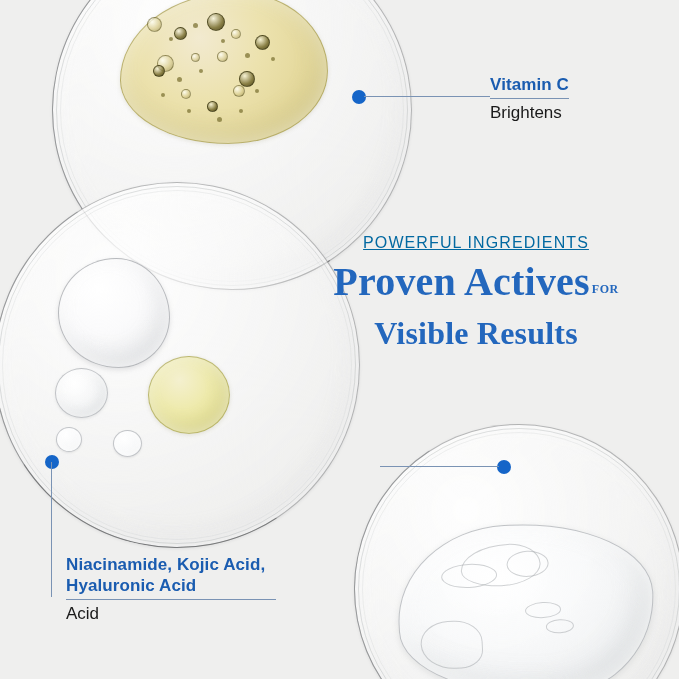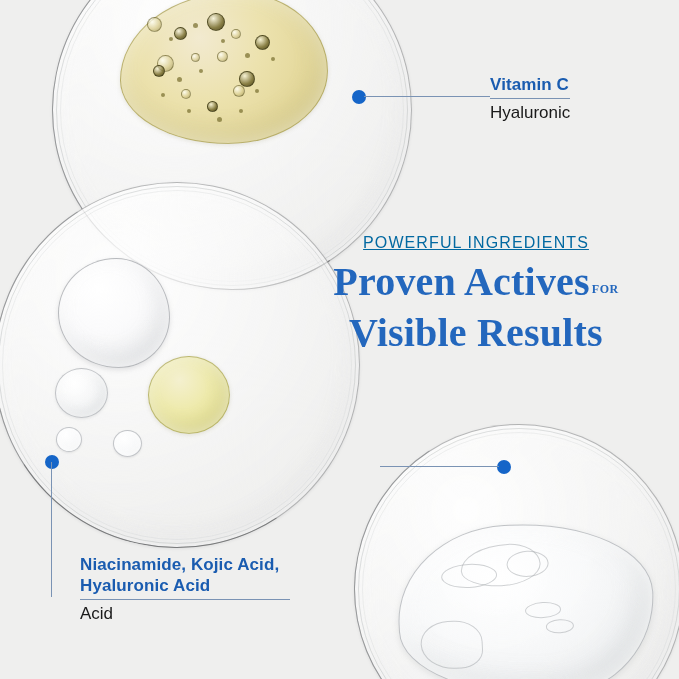--- a/index.html
+++ b/index.html
@@ -204,21 +204,21 @@
   #callout-vitc { left: 490px; top: 74px; }
   #vitc-dot  { left: 352px; top: 90px; }
   #vitc-line { left: 364px; top: 96px; width: 126px; height: 1px; }
 
   
   #callout-poly { left: 278px; top: 444px; }
   #poly-dot  { left: 497px; top: 460px; }
   #poly-line { left: 380px; top: 466px; width: 119px; height: 1px; }
 
   
-  #callout-niac { left: 80px; top: 554px; }
+  #callout-niac { left: 66px; top: 554px; }
   #niac-dot  { left: 45px; top: 455px; }
   #niac-line-v { left: 51px; top: 462px; width: 1px; height: 135px; }
 
   
   #headline { position: absolute; left: 306px; top: 232px; width: 340px; text-align: center; }
   #eyebrow {
     color: #0369a1;
     font-size: 16px;
     letter-spacing: 1.1px;
     line-height: 22px;
@@ -230,21 +230,21 @@
     font-weight: bold;
     letter-spacing: 0.2px;
   }
   #hl-line1 { font-size: 40px; line-height: 44px; margin-top: 6px; }
   #hl-for {
     font-size: 12px;
     letter-spacing: 0.5px;
     vertical-align: 2px;
     margin-left: 2px;
   }
-  #hl-line2 { font-size: 40px; line-height: 44px; text-align: center; }
+  #hl-line2 { font-size: 32px; line-height: 44px; text-align: center; }
 </style>
 </head>
 <body>
 
 <div id="stage">
 
   <div class="dish dish-glass" id="dish-top">
     <div class="dish-shadow"></div>
     <div class="dish-rim"></div>
     <div class="dish-rim2"></div>
@@ -300,21 +300,21 @@
     <div class="gel-ridge" style="left:146px; top:96px;  width:26px; height:12px; border-radius:50%;"></div>
     <div class="gel-ridge" style="left:20px;  top:92px;  width:60px; height:46px; border-radius:50% 50% 40% 60%;"></div>
     <div class="gel-ridge" style="left:44px;  top:36px;  width:54px; height:22px; border-radius:50%;"></div>
   </div>
 
   <div class="co-dot" id="vitc-dot"></div>
   <div class="co-line" id="vitc-line"></div>
   <div class="callout" id="callout-vitc">
     <div class="co-title">Vitamin C</div>
     <div class="co-rule"></div>
-    <div class="co-sub">Hyaluronic</div>
+    <div class="co-sub">Brightens</div>
   </div>
 
   <div id="headline">
     <div id="eyebrow">POWERFUL INGREDIENTS</div>
     <div id="hl-line1" class="hl-serif">
       <span>Proven Actives</span><span id="hl-for">FOR</span>
     </div>
     <div id="hl-line2" class="hl-serif">Visible Results</div>
   </div>
 

